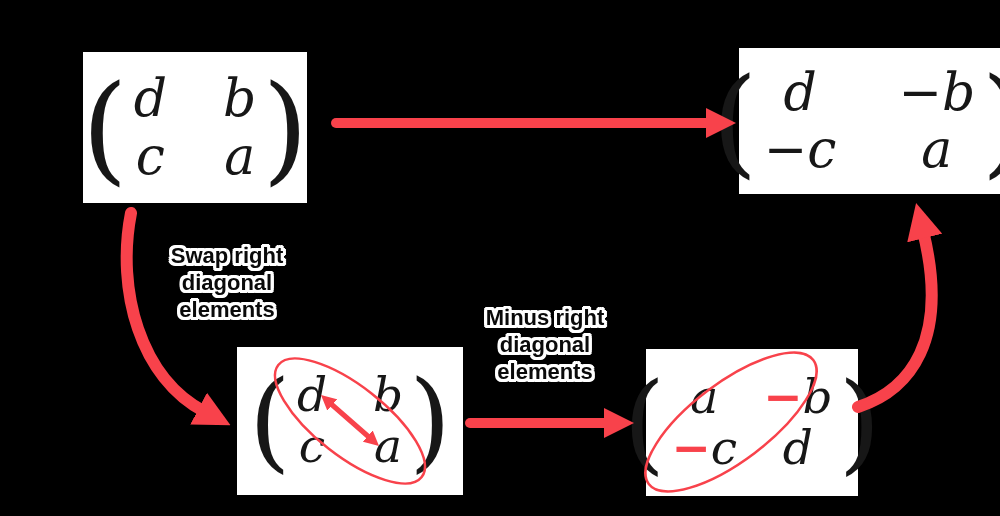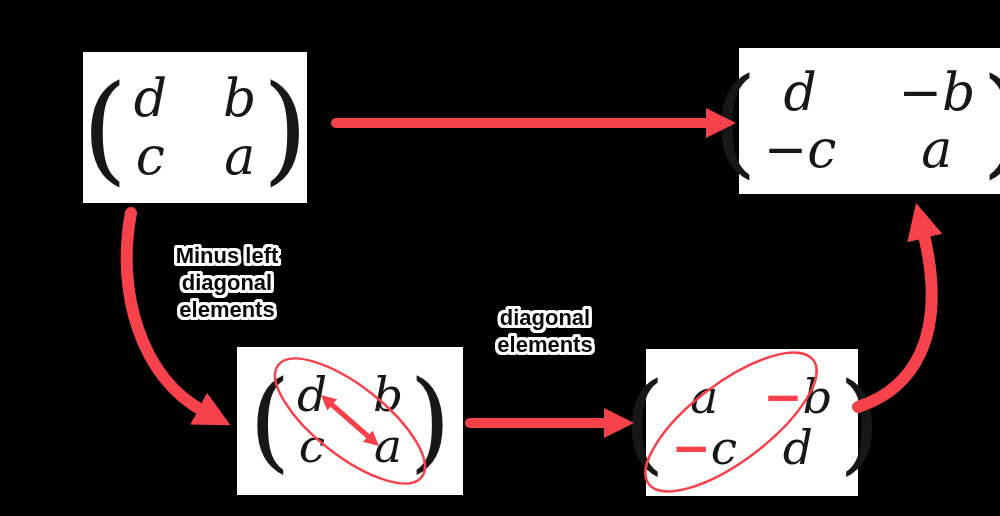--- a/index.html
+++ b/index.html
@@ -113,25 +113,26 @@
         <span class="cell"><span class="sign red"></span><span class="letter">a</span></span>
         <span class="cell"><span class="sign red">−</span><span class="letter">b</span></span>
         <span class="cell"><span class="sign red">−</span><span class="letter">c</span></span>
         <span class="cell"><span class="sign red"></span><span class="letter">d</span></span>
       </div>
       <span class="paren">)</span>
     </div>
   </div>
 
   <div class="label" id="label-swap">
-    <span>Minus left</span>
+    <span>Swap right</span>
     <span>diagonal</span>
     <span>elements</span>
   </div>
   <div class="label" id="label-minus">
+    <span>Minus right</span>
     <span>diagonal</span>
     <span>elements</span>
   </div>
 
   <svg id="overlay" width="1000" height="516" viewBox="0 0 1000 516">
     <defs>
       <marker id="ah" viewBox="0 0 10 10" refX="2" refY="5" markerWidth="3" markerHeight="3" orient="auto-start-reverse">
         <path d="M0 0 L10 5 L0 10 Z"></path>
       </marker>
     </defs>

